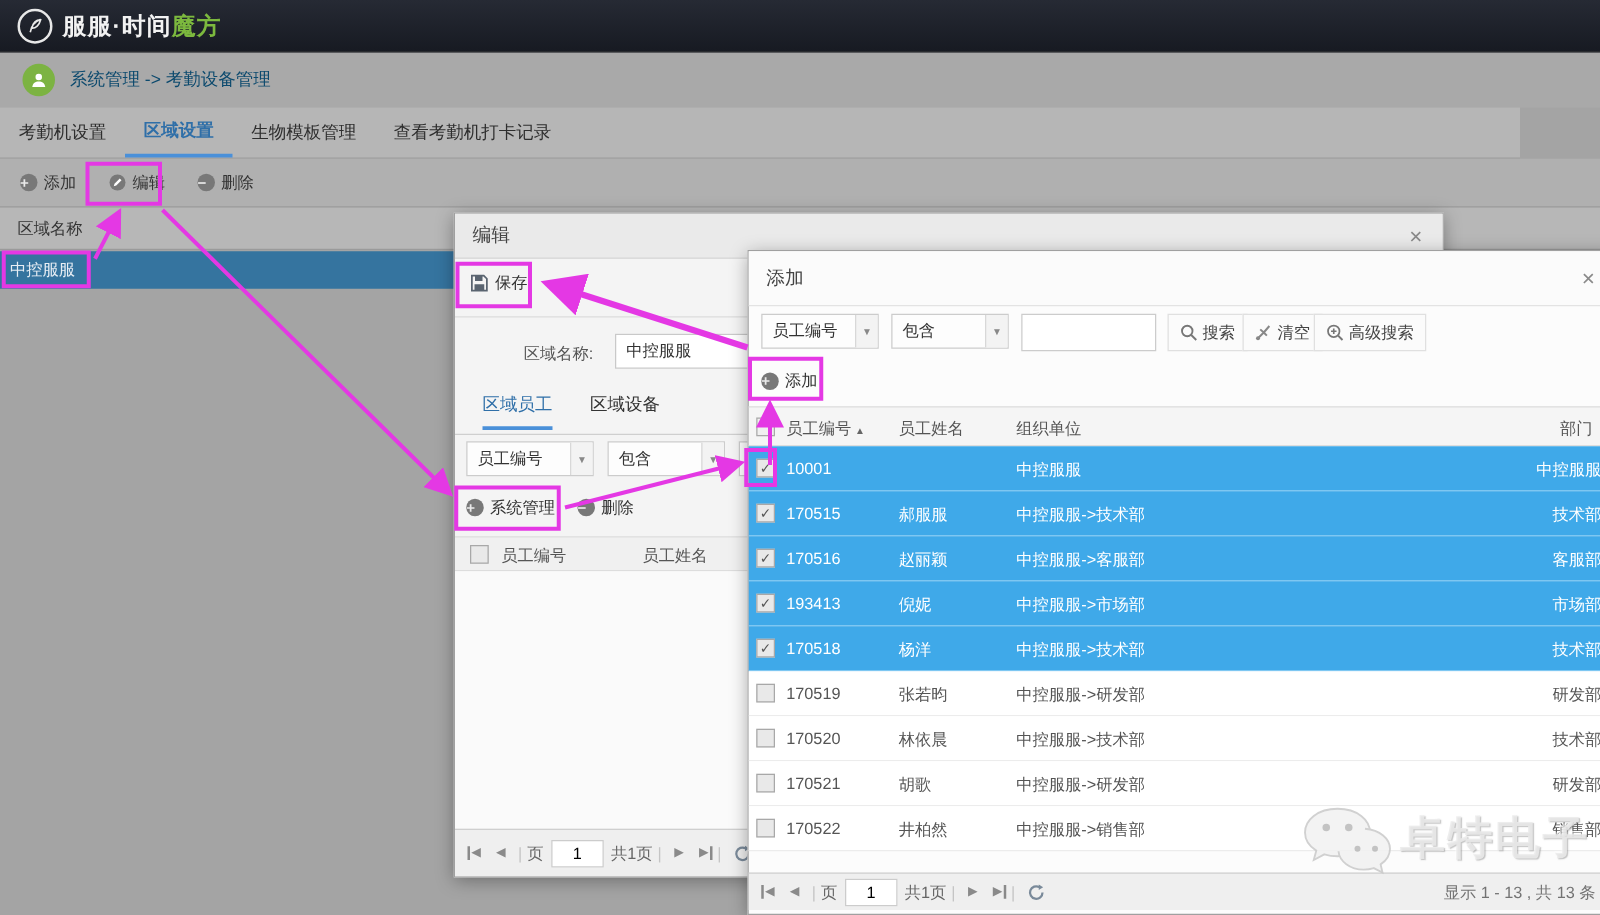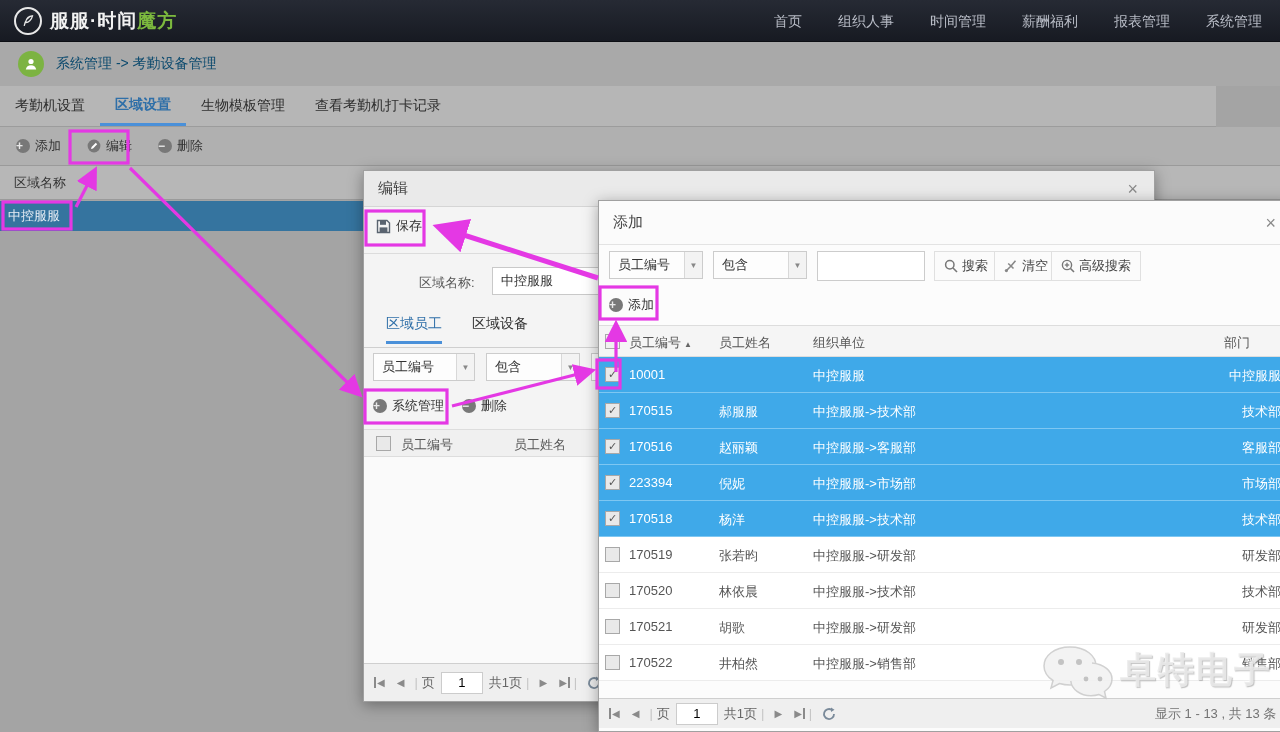--- a/index.html
+++ b/index.html
@@ -143,28 +143,20 @@
 
   <div class="nav">
     <div class="logo">
       <span class="logo-circle">
         <svg width="16" height="16" viewBox="0 0 16 16">
             <path d="M12.5 2.5 C8 4 5 8 4.2 12.8 M5.5 9.5 C8.5 9.8 11.5 7 12.5 2.8 C9 2.6 6.2 5.4 5.5 9.5 Z" stroke="#e8e8e8" stroke-width="1.3" fill="none"></path>
           </svg>
       </span>
       <span class="logo-text"><span>服服·时间</span><span class="logo-suffix">魔方</span></span>
     </div>
-    <div class="nav-items">
-      <span class="nav-item">首页</span>
-      <span class="nav-item">组织人事</span>
-      <span class="nav-item">时间管理</span>
-      <span class="nav-item">薪酬福利</span>
-      <span class="nav-item">报表管理</span>
-      <span class="nav-item">系统管理</span>
-    </div>
   </div>
 
   <div class="crumb">
     <span class="avatar">
       <svg width="16" height="16" viewBox="0 0 16 16">
           <circle cx="8" cy="5.5" r="2.6" fill="#fff"></circle>
           <path d="M2.8 13.6 C3.2 10.6 5.3 9.2 8 9.2 C10.7 9.2 12.8 10.6 13.2 13.6 Z" fill="#fff"></path>
         </svg>
     </span>
     <span class="crumb-text">系统管理 -&gt; 考勤设备管理</span>
@@ -317,21 +309,21 @@
     <span class="mini-btn" style="left:10px; top:95px;">
       <span class="ic circle-ic">+</span>
       <span>添加</span>
     </span>
 
     <div class="grid-header" style="left:0px; top:124px; width:695px; height:32px; background:#f5f5f5;">
       <span class="cb" style="position:absolute; left:6px; top:8px; background:#f0f0f0;"></span>
       <span class="hcol" style="left:30px; top:8px;"><span>员工编号</span><span class="sort-caret">▲</span></span>
       <span class="hcol" style="left:120px; top:8px;">员工姓名</span>
       <span class="hcol" style="left:214px; top:8px;">组织单位</span>
-      <span class="hcol" style="left:625px; top:8px;">部门</span>
+      <span class="hcol" style="left:649px; top:8px;">部门</span>
     </div>
 
     <div id="rows-host">
         <div class="row sel" style="top: 156px;">
       <span class="cb checked"></span>
       <span class="c-id">10001</span>
       <span class="c-name"></span>
       <span class="c-org">中控服服</span>
       <span class="c-dept">中控服服</span>
     </div>
@@ -344,21 +336,21 @@
     </div>
         <div class="row sel" style="top: 228px;">
       <span class="cb checked"></span>
       <span class="c-id">170516</span>
       <span class="c-name">赵丽颖</span>
       <span class="c-org">中控服服-&gt;客服部</span>
       <span class="c-dept">客服部</span>
     </div>
         <div class="row sel" style="top: 264px;">
       <span class="cb checked"></span>
-      <span class="c-id">223394</span>
+      <span class="c-id">193413</span>
       <span class="c-name">倪妮</span>
       <span class="c-org">中控服服-&gt;市场部</span>
       <span class="c-dept">市场部</span>
     </div>
         <div class="row sel" style="top: 300px;">
       <span class="cb checked"></span>
       <span class="c-id">170518</span>
       <span class="c-name">杨洋</span>
       <span class="c-org">中控服服-&gt;技术部</span>
       <span class="c-dept">技术部</span>

